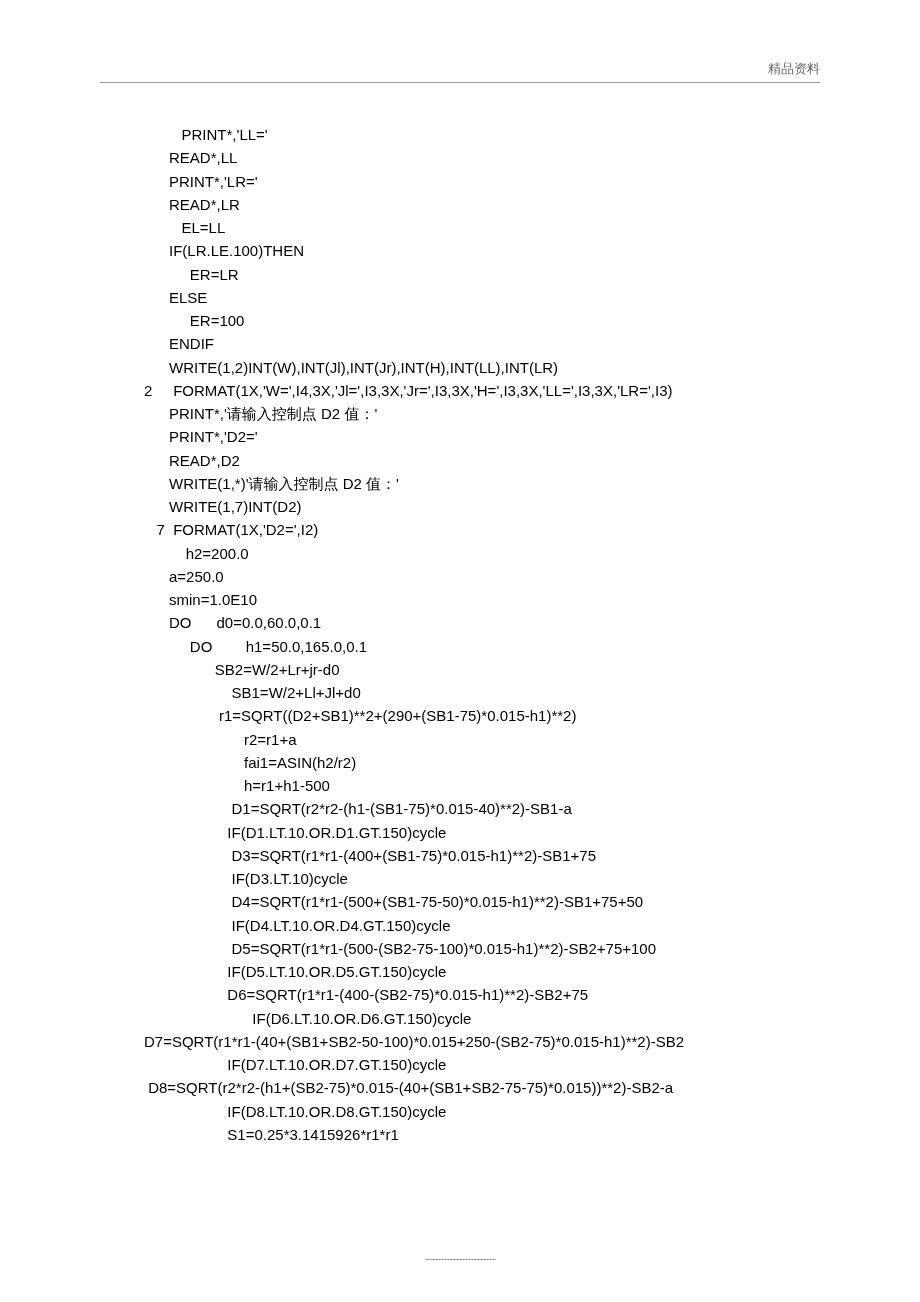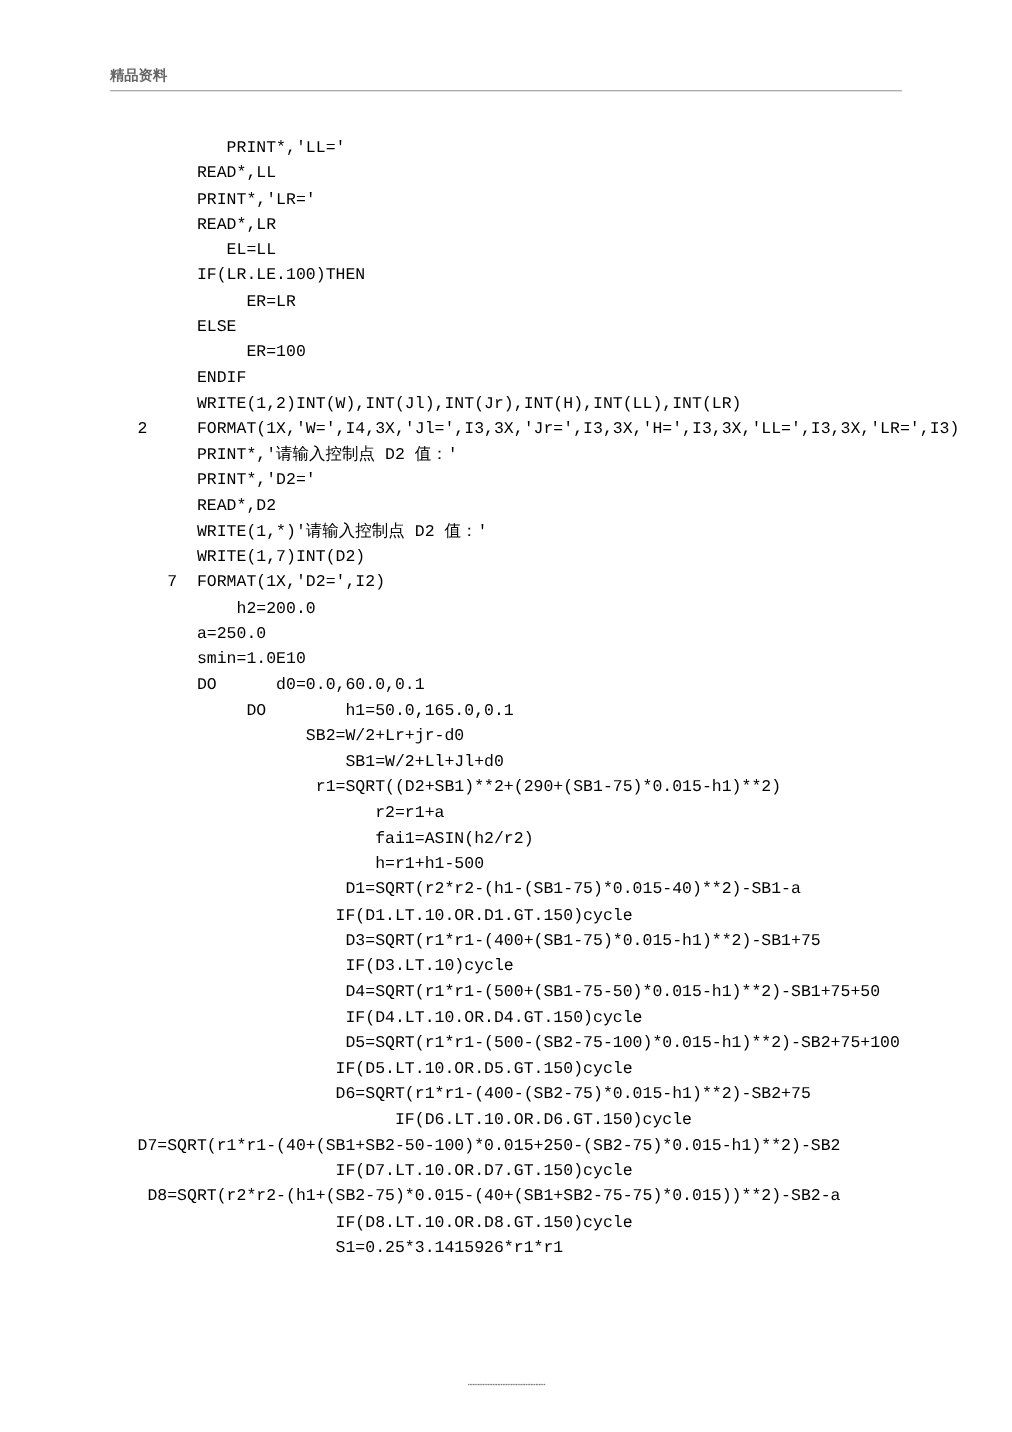--- a/index.html
+++ b/index.html
@@ -10,36 +10,35 @@
     font-size: 15px;
     color: #000;
     width: 920px;
     height: 1302px;
     position: relative;
   }
   .page {
     padding: 60px 100px 40px 100px;
   }
   .header {
-    text-align: left;
+    text-align: right;
     font-size: 13px;
     color: #666;
     padding-bottom: 4px;
-    font-weight: bold;
   }
   .header-line {
     border-bottom: 1px solid #999;
     margin: 0 auto 40px auto;
     width: 720px;
   }
   .code {
     white-space: pre;
-    font-family: Liberation Mono, monospace;
+    font-family: Liberation Sans, sans-serif;
     line-height: 1.55;
-    margin-left: 25px;
+    margin-left: 44px;
   }
   .footer {
     position: absolute;
     bottom: 40px;
     left: 0;
     right: 0;
     text-align: center;
     font-size: 10px;
     color: #777;
     letter-spacing: -1px;

